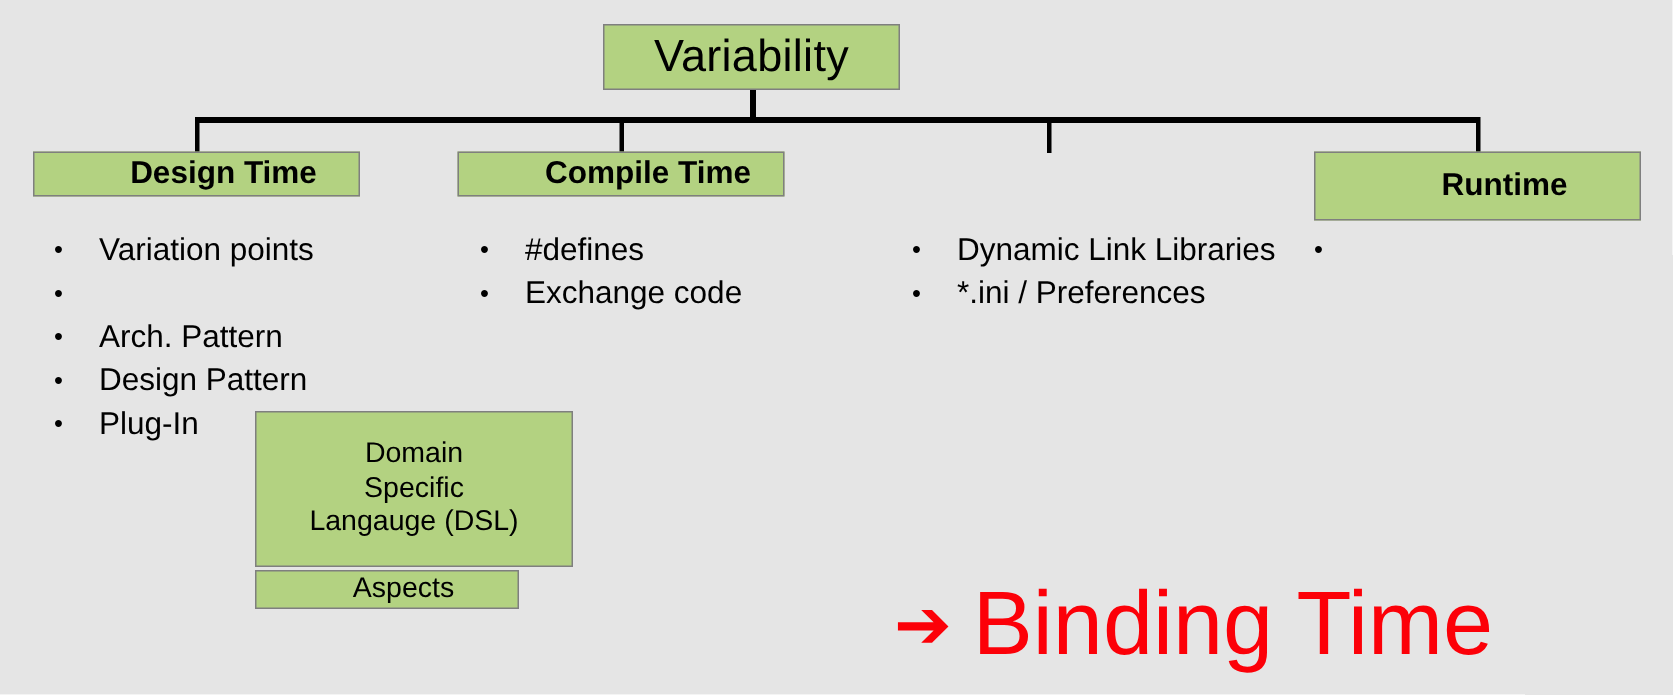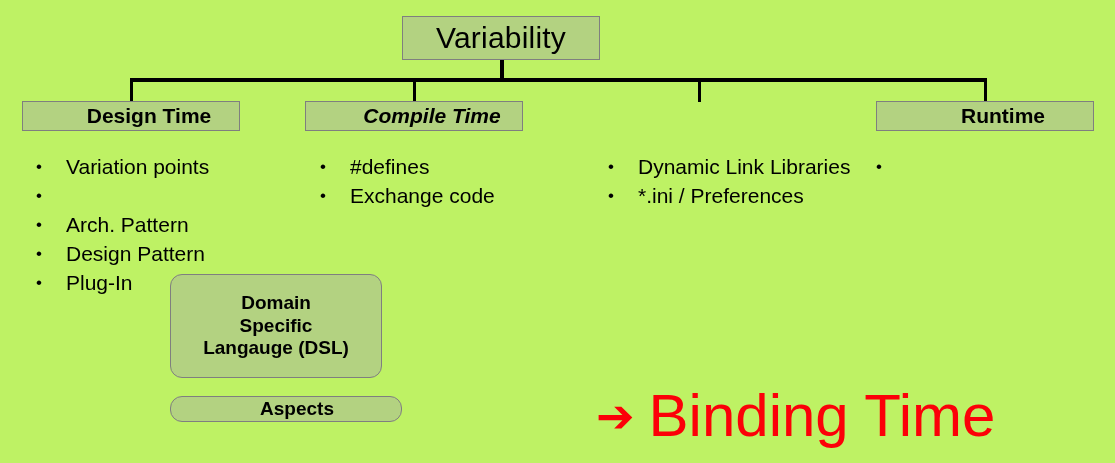--- a/index.html
+++ b/index.html
@@ -8,21 +8,21 @@
     background: #ffffff;
   }
   body {
     font-family: "Liberation Sans", sans-serif;
     color: #000000;
   }
   #slide {
     position: relative;
     width: 1115px;
     height: 463px;
-    background: #bef264;
+    background: #e5e5e5;
     overflow: hidden;
   }
 
   
   .gbox {
     position: absolute;
     background: #b3d281;
     border: 1px solid #7f7f7f;
     box-sizing: border-box;
     display: flex;
@@ -36,32 +36,31 @@
     font-weight: normal;
     letter-spacing: 0.2px;
   }
   .gbox.header {
     font-size: 21px;
     font-weight: bold;
     padding-left: 36px;
   }
   .gbox.small {
     font-size: 19px;
-    font-weight: bold;
+    font-weight: normal;
     line-height: 1.18;
-    border-radius: 12px;
   }
 
   #box-variability { left: 402px; top: 16px;  width: 198px; height: 44px; }
   #box-design      { left: 22px;  top: 101px; width: 218px; height: 30px; }
-  #box-compile     { left: 305px; top: 101px; width: 218px; height: 30px; font-style: italic; }
+  #box-compile     { left: 305px; top: 101px; width: 218px; height: 30px; }
   #box-startup     { left: 590px; top: 101px; width: 218px; height: 30px; }
-  #box-runtime     { left: 876px; top: 101px; width: 218px; height: 30px; }
+  #box-runtime     { left: 876px; top: 101px; width: 218px; height: 46px; }
   #box-dsl         { left: 170px; top: 274px; width: 212px; height: 104px; }
-  #box-aspects     { left: 170px; top: 396px; width: 232px; height: 26px; padding-left: 22px; }
+  #box-aspects     { left: 170px; top: 380px; width: 176px; height: 26px; padding-left: 22px; }
 
   .gbox.small .dsl-lines { width: 100%; }
 
   
   .line {
     position: absolute;
     background: #000000;
   }
   #trunk      { left: 500px; top: 60px;  width: 4px;   height: 21px; }
   #bus        { left: 130px; top: 78px;  width: 856px; height: 4px; }

